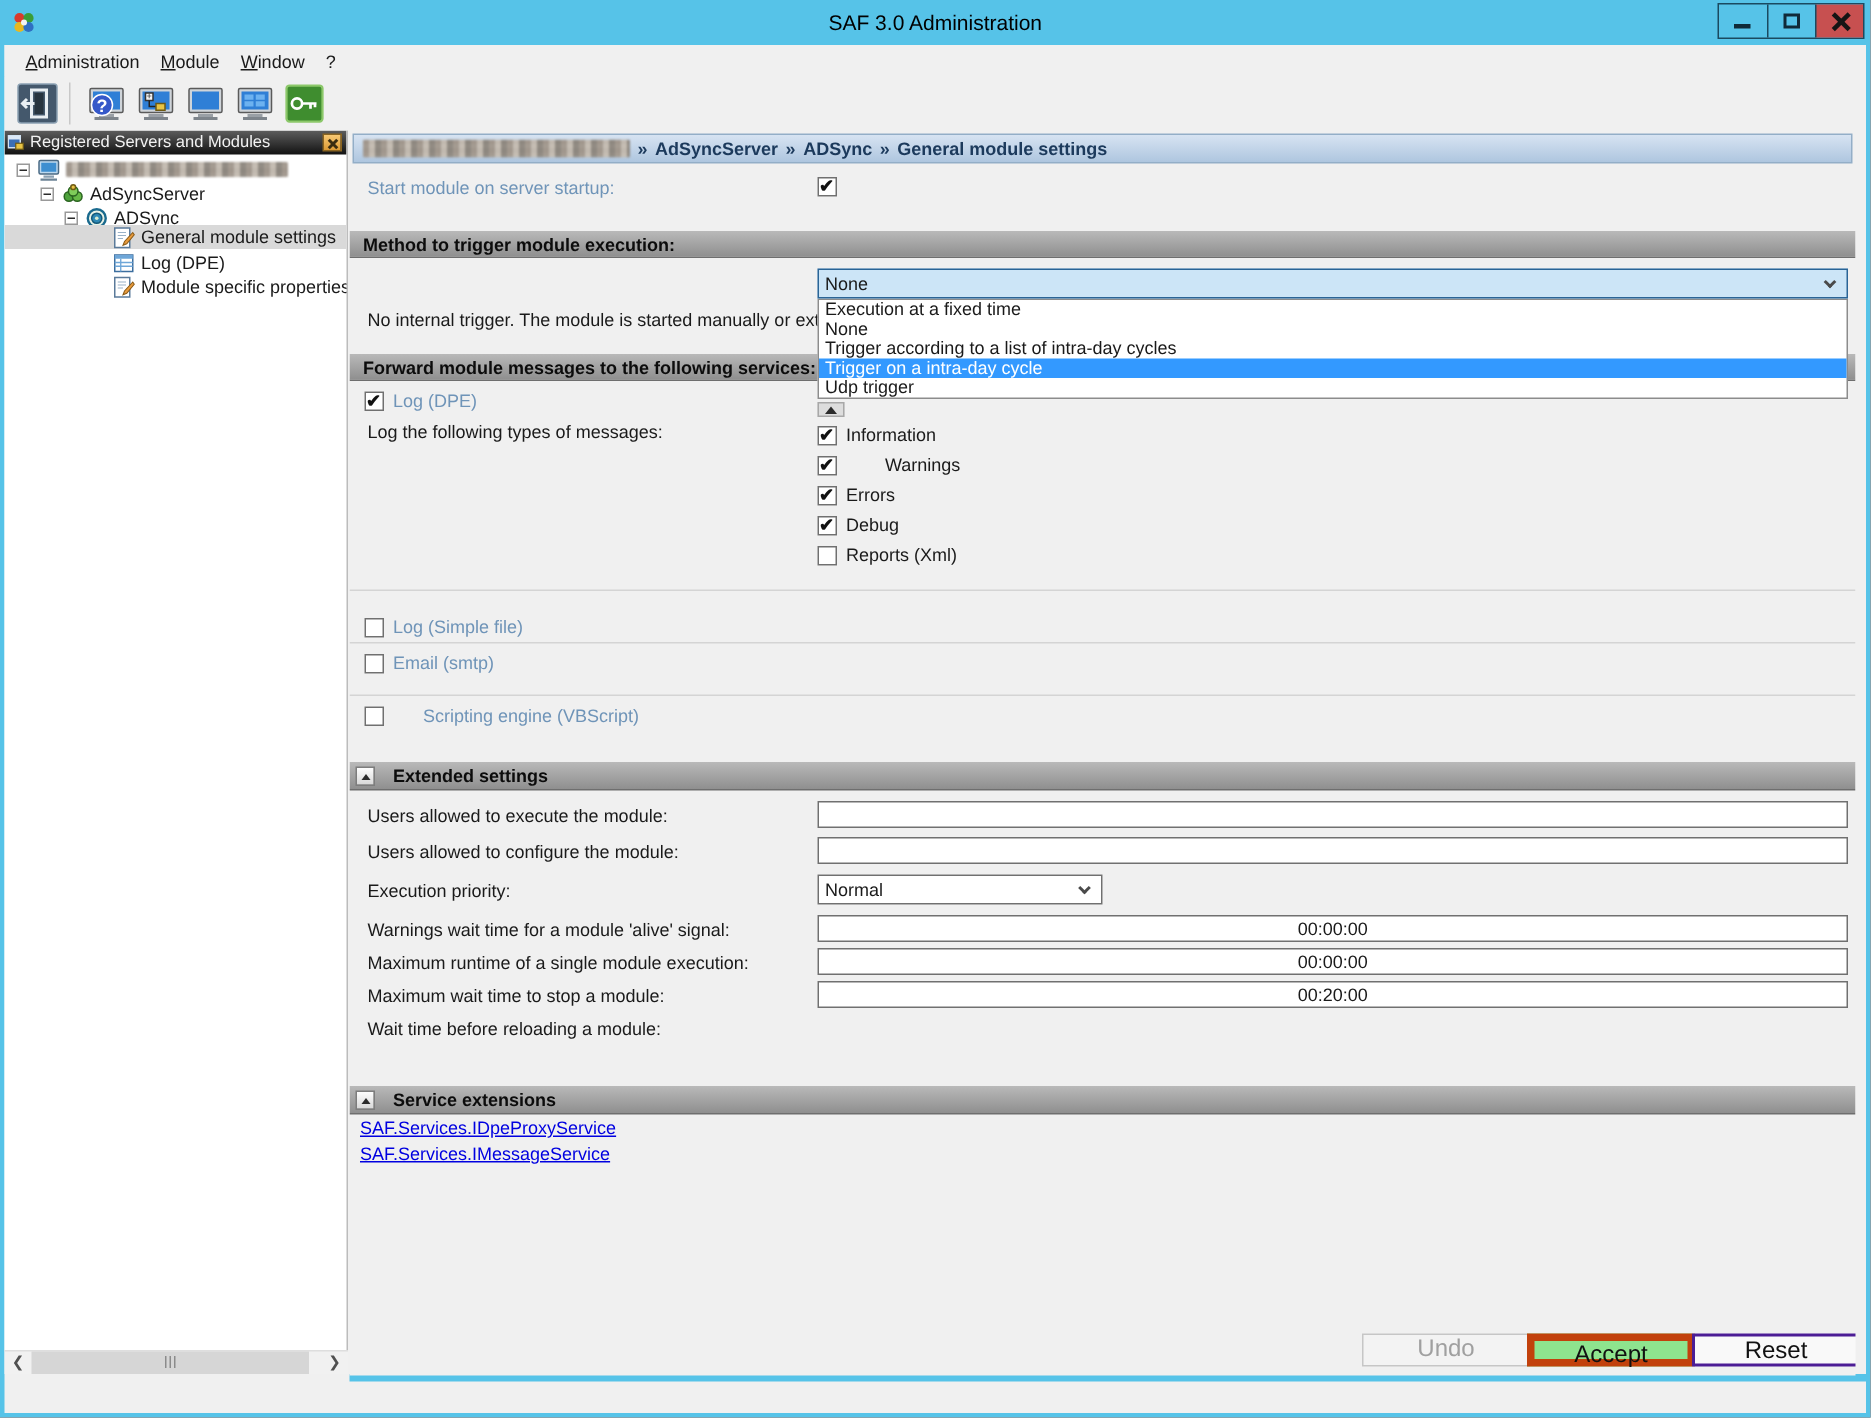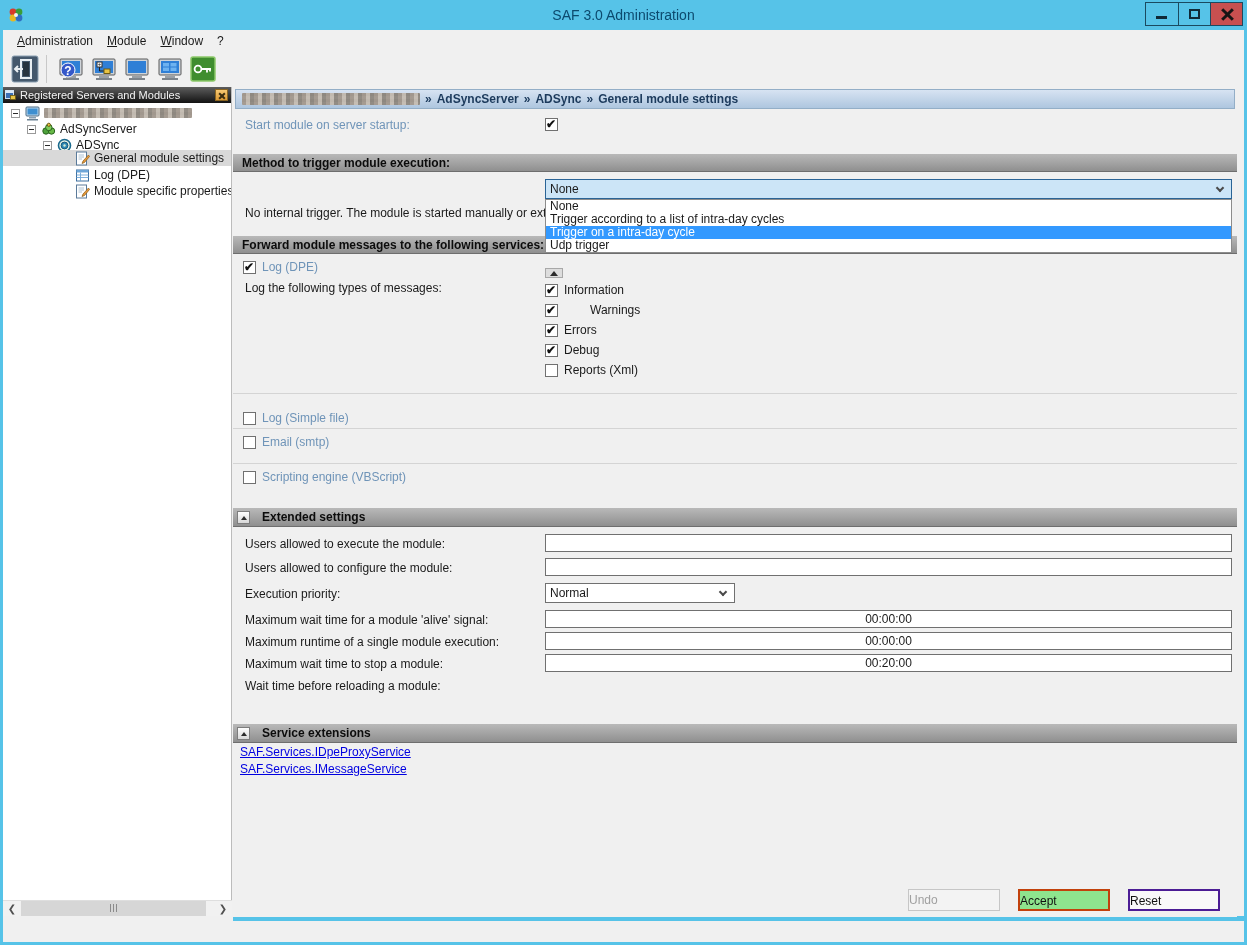--- a/index.html
+++ b/index.html
@@ -2,21 +2,21 @@
 <html><head>
 <meta charset="utf-8">
 <style>
   * { box-sizing: border-box; margin: 0; padding: 0; }
   body { margin: 0; background: #4a4a4a; font-family: "Liberation Sans", sans-serif; }
   .window { position: relative; width: 1247px; height: 945px; background: #f0f0f0; outline: 1px solid #1d6a8e; overflow: hidden; font-size: 12px; color: #1a1a1a; }
 
   
   .titlebar { position: absolute; left: 0; top: 0; width: 1247px; height: 30px; background: #56c3e8; }
   .app-icon { position: absolute; left: 8px; top: 7px; width: 16px; height: 16px; }
-  .title-text { position: absolute; left: 0; right: 0; top: 7px; text-align: center; font-size: 14px; color: #0c4a6e; }
+  .title-text { position: absolute; left: 0; right: 0; top: 7px; text-align: center; font-size: 14px; color: #000000; }
   .win-controls { position: absolute; right: 4px; top: 2px; display: flex; border: 1px solid #1a4a60; }
   .win-btn { width: 32px; height: 22px; position: relative; border-left: 1px solid #1a4a60; }
   .win-btn:first-child { border-left: none; }
   .win-btn.close { background: #c75050; }
   .glyph-min { position: absolute; left: 10px; top: 13px; width: 11px; height: 3px; background: #102a38; }
   .glyph-max { position: absolute; left: 10px; top: 6px; width: 11px; height: 10px; border: 2px solid #102a38; background: transparent; }
   .glyph-x::before, .glyph-x::after { content: ""; position: absolute; left: 15px; top: 4px; width: 3px; height: 15px; background: #151515; }
   .glyph-x::before { transform: rotate(45deg); }
   .glyph-x::after { transform: rotate(-45deg); }
 
@@ -74,23 +74,23 @@
   .textbox.center { text-align: center; }
   .combo { position: absolute; height: 20px; border: 1px solid #707070; background: #ffffff; display: flex; align-items: center; padding-left: 4px; }
   .combo.open { background: #cce5f7; border-color: #2a6496; }
   .chev { position: absolute; right: 8px; top: 5px; width: 6px; height: 6px; border-right: 2px solid #4a4a4a; border-bottom: 2px solid #4a4a4a; transform: rotate(45deg); }
   .dropdown { position: absolute; left: 312px; top: 112px; width: 687px; background: #ffffff; border: 1px solid #8c8c8c; z-index: 20; }
   .dd-item { height: 13px; line-height: 13px; padding-left: 4px; font-size: 12px; white-space: nowrap; overflow: hidden; }
   .dd-item.hl { background: #3399ff; color: #ffffff; }
   .mini-up { position: absolute; left: 312px; top: 181px; width: 18px; height: 10px; background: #dddddd; border: 1px solid #a8a8a8; z-index: 5; }
   .mini-up::after { content: ""; position: absolute; left: 4px; top: 2px; width: 0; height: 0; border-left: 4px solid transparent; border-right: 4px solid transparent; border-bottom: 5px solid #2b2b2b; }
   .link { position: absolute; color: #0000e0; text-decoration: underline; white-space: nowrap; cursor: pointer; }
-  .btn { position: absolute; width: 92px; height: 22px; line-height: 20px; font-size: 12px; }
+  .btn { position: absolute; width: 112px; height: 22px; text-align: center; line-height: 20px; font-size: 16px; }
   .btn.undo { border: 1px solid #c6c6c6; background: #f3f3f3; color: #a0a0a0; }
-  .btn.accept { border: 2px solid #c2410c; background: #8ee48e; color: #111; }
+  .btn.accept { border: 5px solid #c2410c; background: #8ee48e; color: #111; }
   .btn.reset { border: 2px solid #4c1d95; background: #f9f9f9; color: #111; }
 
   
   .statusbar { position: absolute; left: 3px; top: 921px; width: 1241px; height: 21px; background: #f0f0f0; border-top: 1px solid #c9c9c9; }
   .sb-sep { position: absolute; top: 3px; width: 1px; height: 15px; background: #d2d2d2; }
   .sb-text { position: absolute; top: 4px; font-size: 12px; }
 
   .redacted { display: inline-block; background:
       repeating-linear-gradient(90deg, rgba(158,148,138,.85) 0 4px, rgba(196,188,178,.85) 4px 8px, rgba(136,130,122,.85) 8px 12px),
       repeating-linear-gradient(0deg, #cbc4bc 0 3px, #b0a9a1 3px 6px);
@@ -332,41 +332,41 @@
       <span class="lbl blue" style="position:static;">Log (Simple file)</span>
     </div>
     <div class="divider" style="top:341px;"></div>
     <div class="cb-row" style="left:10px; top:348px;">
       <span class="cb"></span>
       <span class="lbl blue" style="position:static;">Email (smtp)</span>
     </div>
     <div class="divider" style="top:376px;"></div>
     <div class="cb-row" style="left:10px; top:383px;">
       <span class="cb"></span>
-      <span class="lbl blue" style="position:static;">Scripting engine (VBScript)</span>
+      <span class="lbl blue" style="position:static;margin-left:20px;">Scripting engine (VBScript)</span>
     </div>
 
     <div class="sec-bar" style="top:421px; height:19px;">
       <span class="bar-btn"></span>
       <span class="bar-text">Extended settings</span>
     </div>
 
     <div class="lbl" style="left:12px; top:450px;">Users allowed to execute the module:</div>
     <div class="textbox" style="left:312px; top:447px; width:687px;"></div>
 
     <div class="lbl" style="left:12px; top:474px;">Users allowed to configure the module:</div>
     <div class="textbox" style="left:312px; top:471px; width:687px;"></div>
 
     <div class="lbl" style="left:12px; top:500px;">Execution priority:</div>
     <div class="combo" style="left:312px; top:496px; width:190px;">
       <span>Normal</span>
       <span class="chev"></span>
     </div>
 
-    <div class="lbl" style="left:12px; top:526px;">Maximum wait time for a module 'alive' signal:</div>
+    <div class="lbl" style="left:12px; top:526px;">Warnings wait time for a module 'alive' signal:</div>
     <div class="textbox center" style="left:312px; top:523px; width:687px;">00:00:00</div>
 
     <div class="lbl" style="left:12px; top:548px;">Maximum runtime of a single module execution:</div>
     <div class="textbox center" style="left:312px; top:545px; width:687px;">00:00:00</div>
 
     <div class="lbl" style="left:12px; top:570px;">Maximum wait time to stop a module:</div>
     <div class="textbox center" style="left:312px; top:567px; width:687px;">00:20:00</div>
 
     <div class="lbl" style="left:12px; top:592px;">Wait time before reloading a module:</div>
 
@@ -379,20 +379,21 @@
 
     <div class="btn undo" style="left:675px; top:802px;">Undo</div>
     <div class="btn accept" style="left:785px; top:802px;">Accept</div>
     <div class="btn reset" style="left:895px; top:802px;">Reset</div>
 
     <div class="combo open" style="left:312px; top:92px; width:687px; z-index:21;">
       <span>None</span>
       <span class="chev"></span>
     </div>
     <div class="dropdown">
+      <div class="dd-item">Execution at a fixed time</div>
       <div class="dd-item">None</div>
       <div class="dd-item">Trigger according to a list of intra-day cycles</div>
       <div class="dd-item hl">Trigger on a intra-day cycle</div>
       <div class="dd-item">Udp trigger</div>
     </div>
     <div class="mini-up"></div>
   </div>
 
 
 </div>

